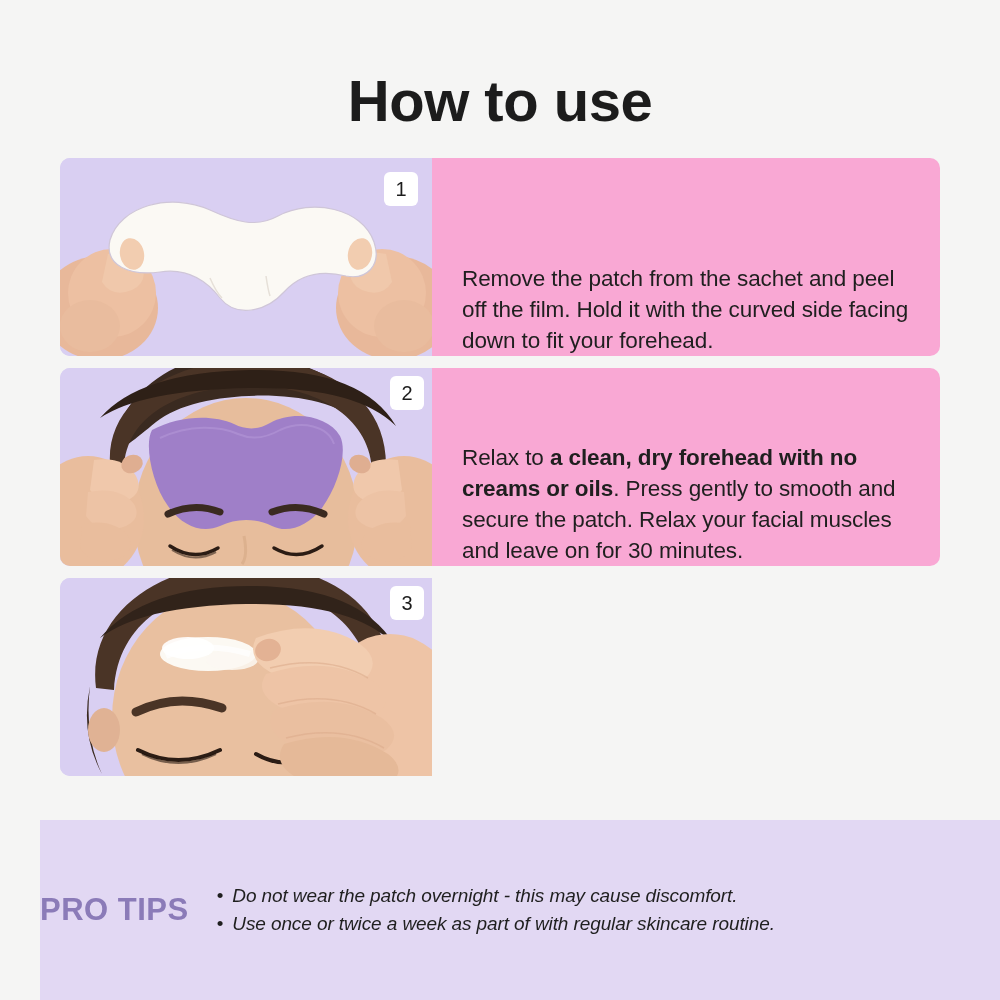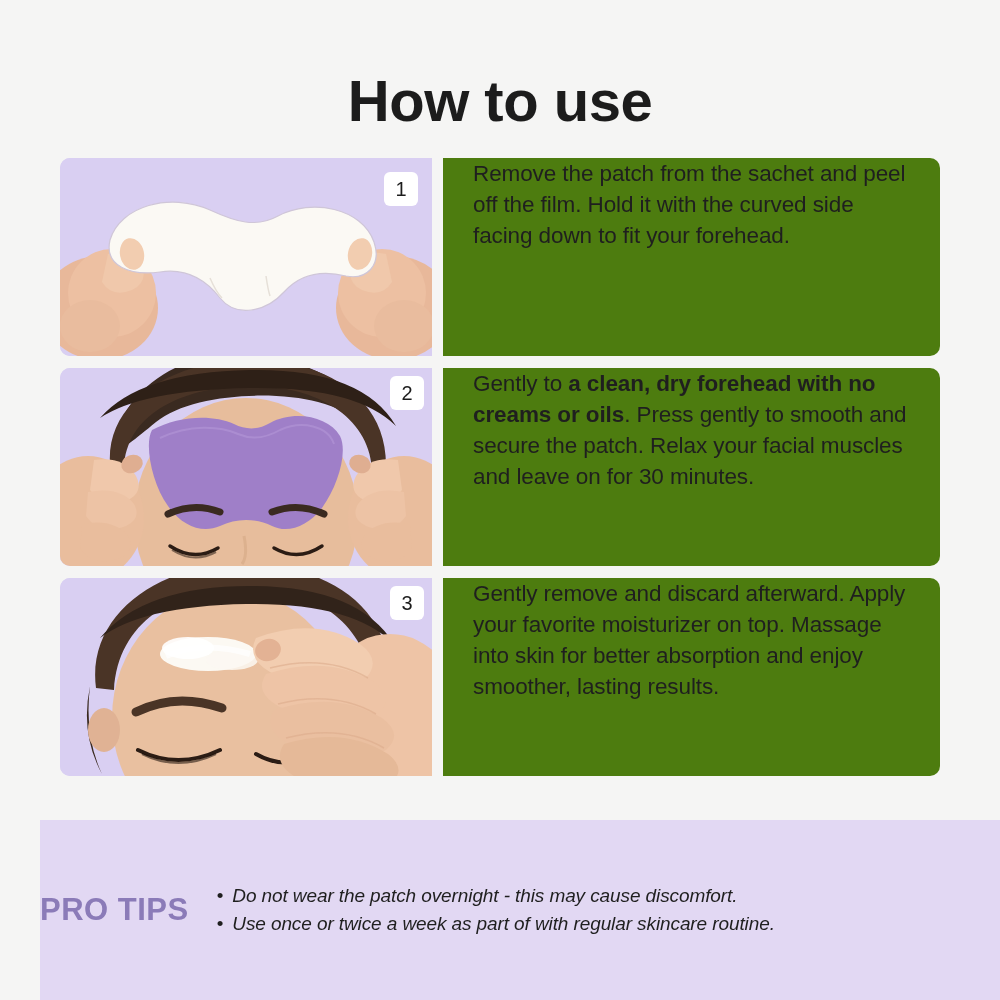--- a/index.html
+++ b/index.html
@@ -74,27 +74,26 @@
     font-weight: 400;
     color: #1c1c1c;
     z-index: 5;
     font-family: "Liberation Sans", sans-serif;
   }
   .step-row:nth-child(1) .step-badge { top: 14px; right: 14px; }
 
   
   .step-text {
     flex: 1 1 auto;
-    background: #4d7c0f;
+    background: #f9a8d4;
     border-radius: 0 10px 10px 0;
     display: flex;
-    align-items: flex-start;
+    align-items: flex-end;
     padding: 0 22px 0 30px;
     box-sizing: border-box;
-    margin-left: 11px;
   }
   .step-text p {
     margin: 0;
     font-size: 22.5px;
     line-height: 1.38;
     color: #1f1f1f;
     font-weight: 400;
     letter-spacing: -0.1px;
   }
   .step-text b {
@@ -243,21 +242,21 @@
           <path d="M338 92 q-30 -4 -42 16 q-8 16 8 24 q24 10 38 -10 z" fill="#f0c8ab"></path>
           <path d="M344 124 q-32 -6 -46 12 q-8 14 8 22 q26 10 40 -10 z" fill="#edc3a5"></path>
           <path d="M350 156 q-32 -6 -46 12 q-8 14 8 22 q26 10 40 -10 z" fill="#e9bd9d"></path>
           <ellipse cx="300" cy="96" rx="11" ry="9" fill="#dfae91" transform="rotate(20 300 96)"></ellipse>
         </g>
       </svg>
       <div class="step-badge">2</div>
     </div>
     <div class="step-text">
       <p>
-        <span>Gently to </span><b>a clean, dry forehead with no creams or oils</b><span>. Press gently to smooth and secure the patch. Relax your facial muscles and leave on for 30 minutes.</span>
+        <span>Relax to </span><b>a clean, dry forehead with no creams or oils</b><span>. Press gently to smooth and secure the patch. Relax your facial muscles and leave on for 30 minutes.</span>
       </p>
     </div>
   </div>
 
   <div class="step-row">
     <div class="step-photo">
       <svg class="photo-canvas" viewBox="0 0 372 198" preserveAspectRatio="xMidYMid slice">
         <rect x="0" y="0" width="372" height="198" fill="#d9cff2"></rect>
 
         <ellipse cx="170" cy="140" rx="118" ry="128" fill="#e9c0a0"></ellipse>
@@ -290,25 +289,20 @@
           <path d="M214 132 q62 -20 108 8 q22 16 4 32 q-44 22 -100 -8 q-24 -14 -12 -32 z" fill="#eabfa0"></path>
           <path d="M224 166 q60 -18 104 10 q20 16 2 30 q-42 20 -96 -8 q-22 -14 -10 -32 z" fill="#e5b998"></path>
           <ellipse cx="208" cy="72" rx="13" ry="11" fill="#e3b294" transform="rotate(-16 208 72)"></ellipse>
           <path d="M210 90 q56 -14 98 10" stroke="#dcab8c" stroke-width="1.5" fill="none" opacity="0.6"></path>
           <path d="M218 126 q56 -14 98 10" stroke="#dcab8c" stroke-width="1.5" fill="none" opacity="0.6"></path>
           <path d="M226 160 q56 -14 98 10" stroke="#dcab8c" stroke-width="1.5" fill="none" opacity="0.6"></path>
         </g>
       </svg>
       <div class="step-badge">3</div>
     </div>
-    <div class="step-text">
-      <p>
-        <span>Gently remove and discard afterward. Apply your favorite moisturizer on top. Massage into skin for better absorption and enjoy smoother, lasting results.</span>
-      </p>
-    </div>
   </div>
 
 </div>
 
 <div class="pro-band">
   <div class="pro-label">PRO TIPS</div>
   <ul class="pro-list">
     <li>Do not wear the patch overnight - this may cause discomfort.</li>
     <li>Use once or twice a week as part of with regular skincare routine.</li>
   </ul>

